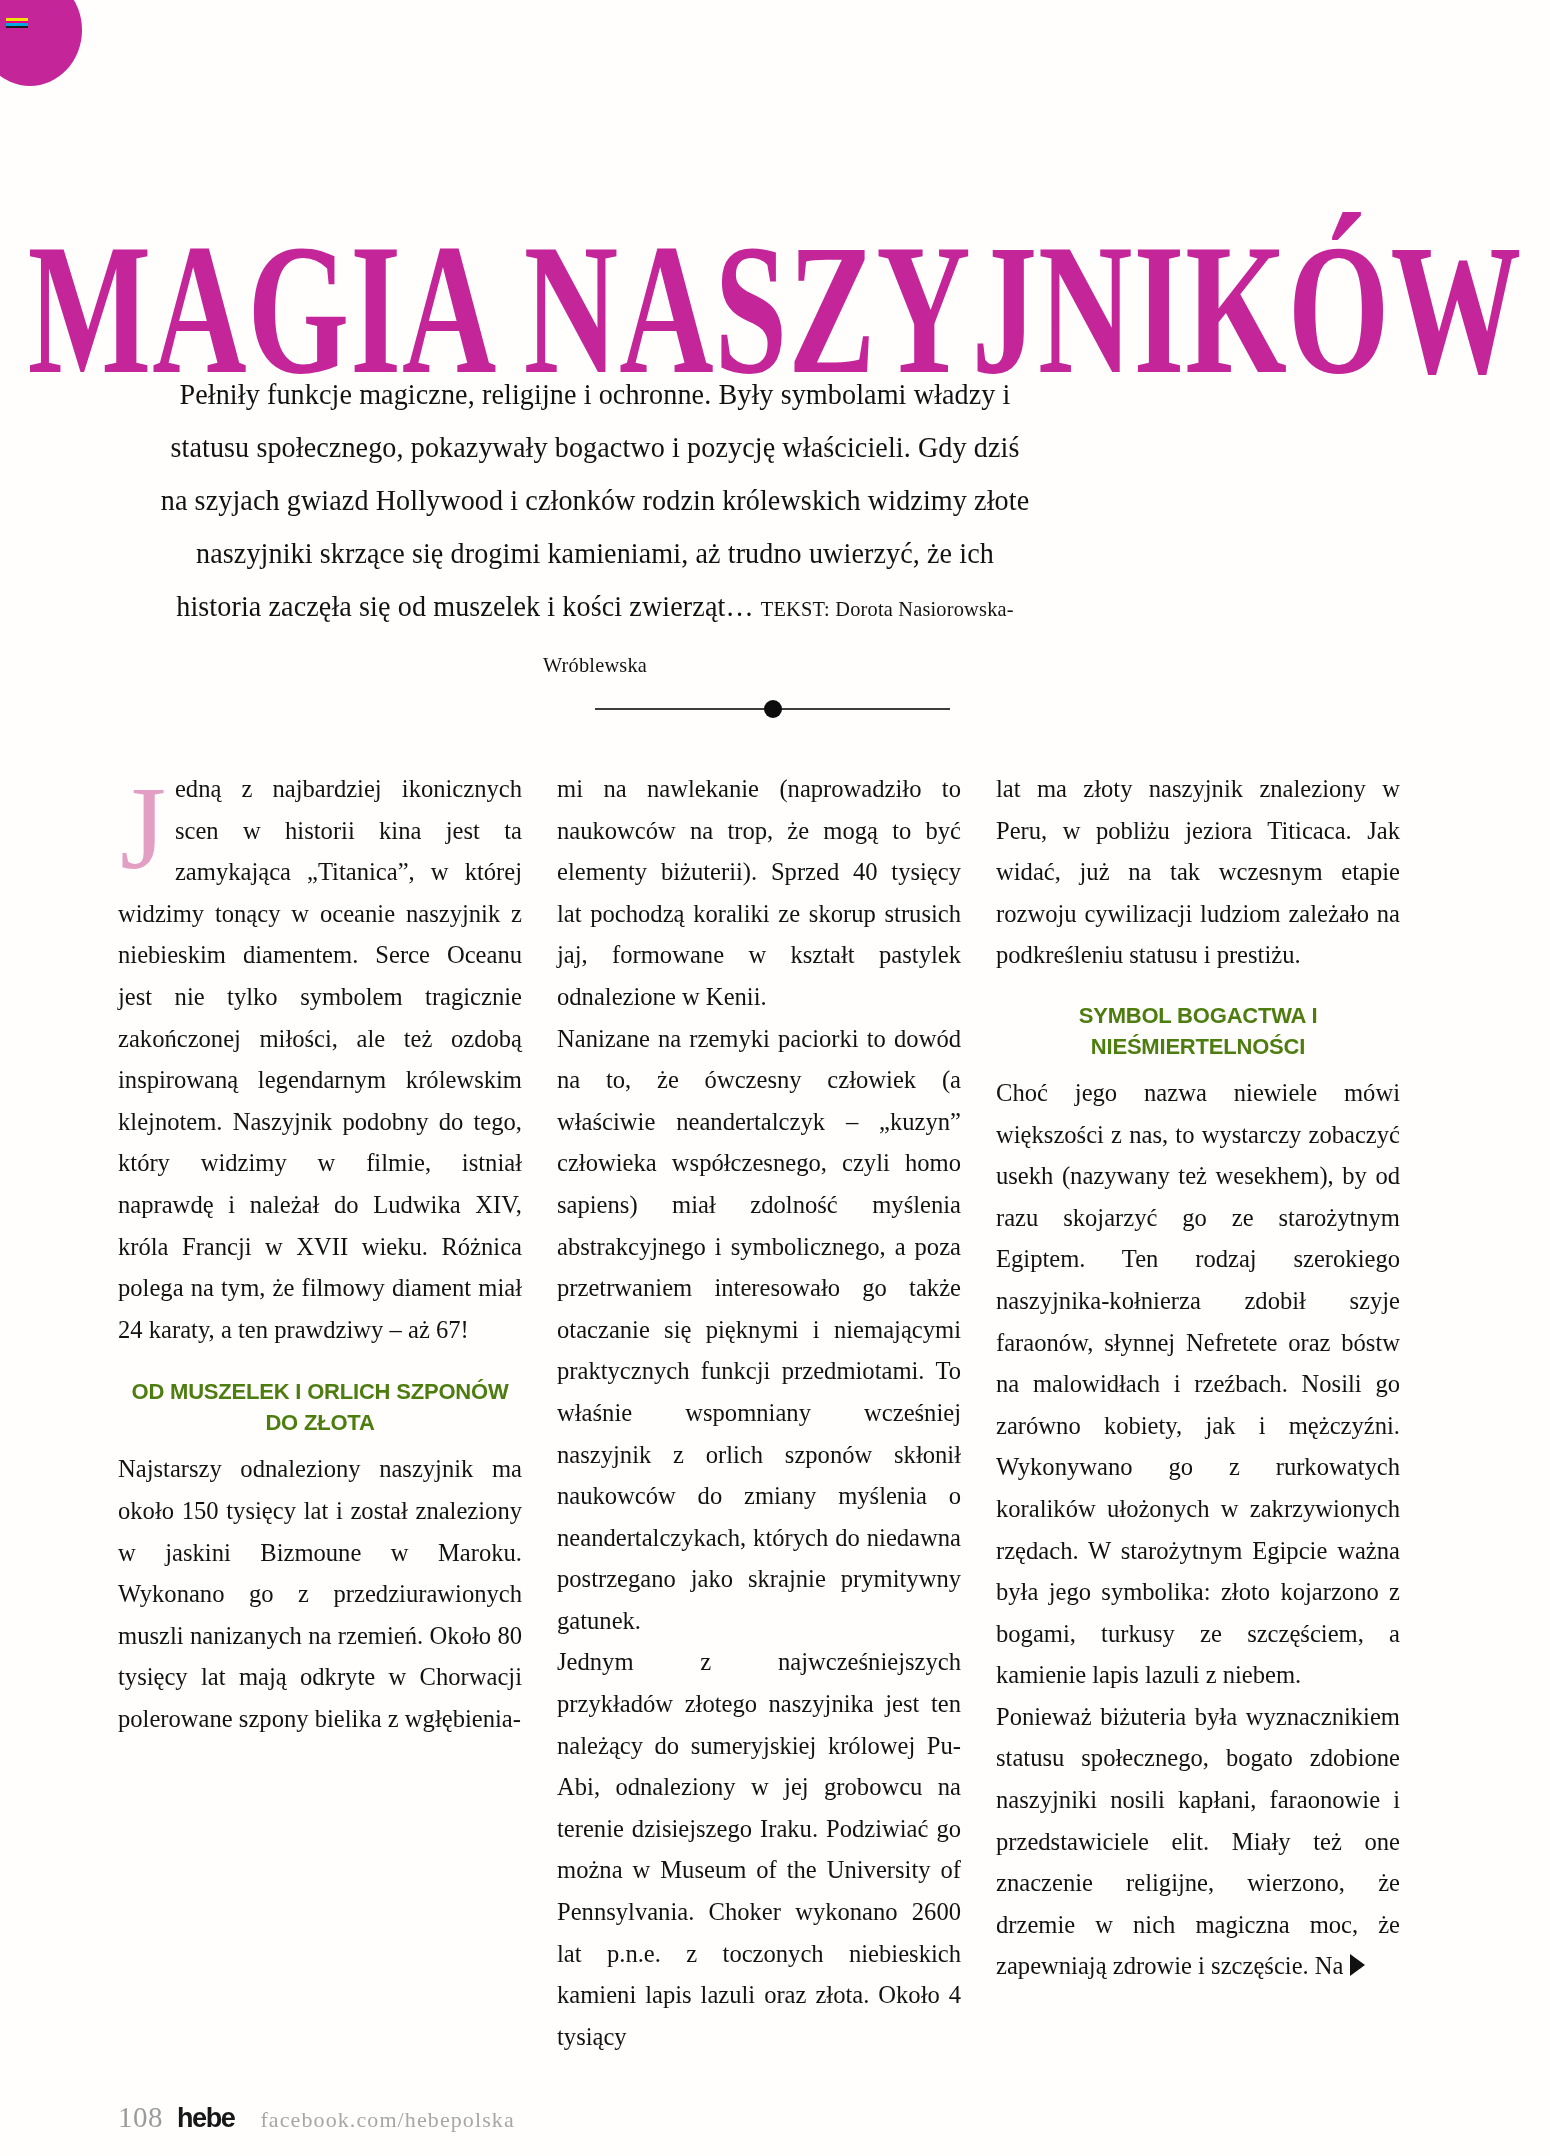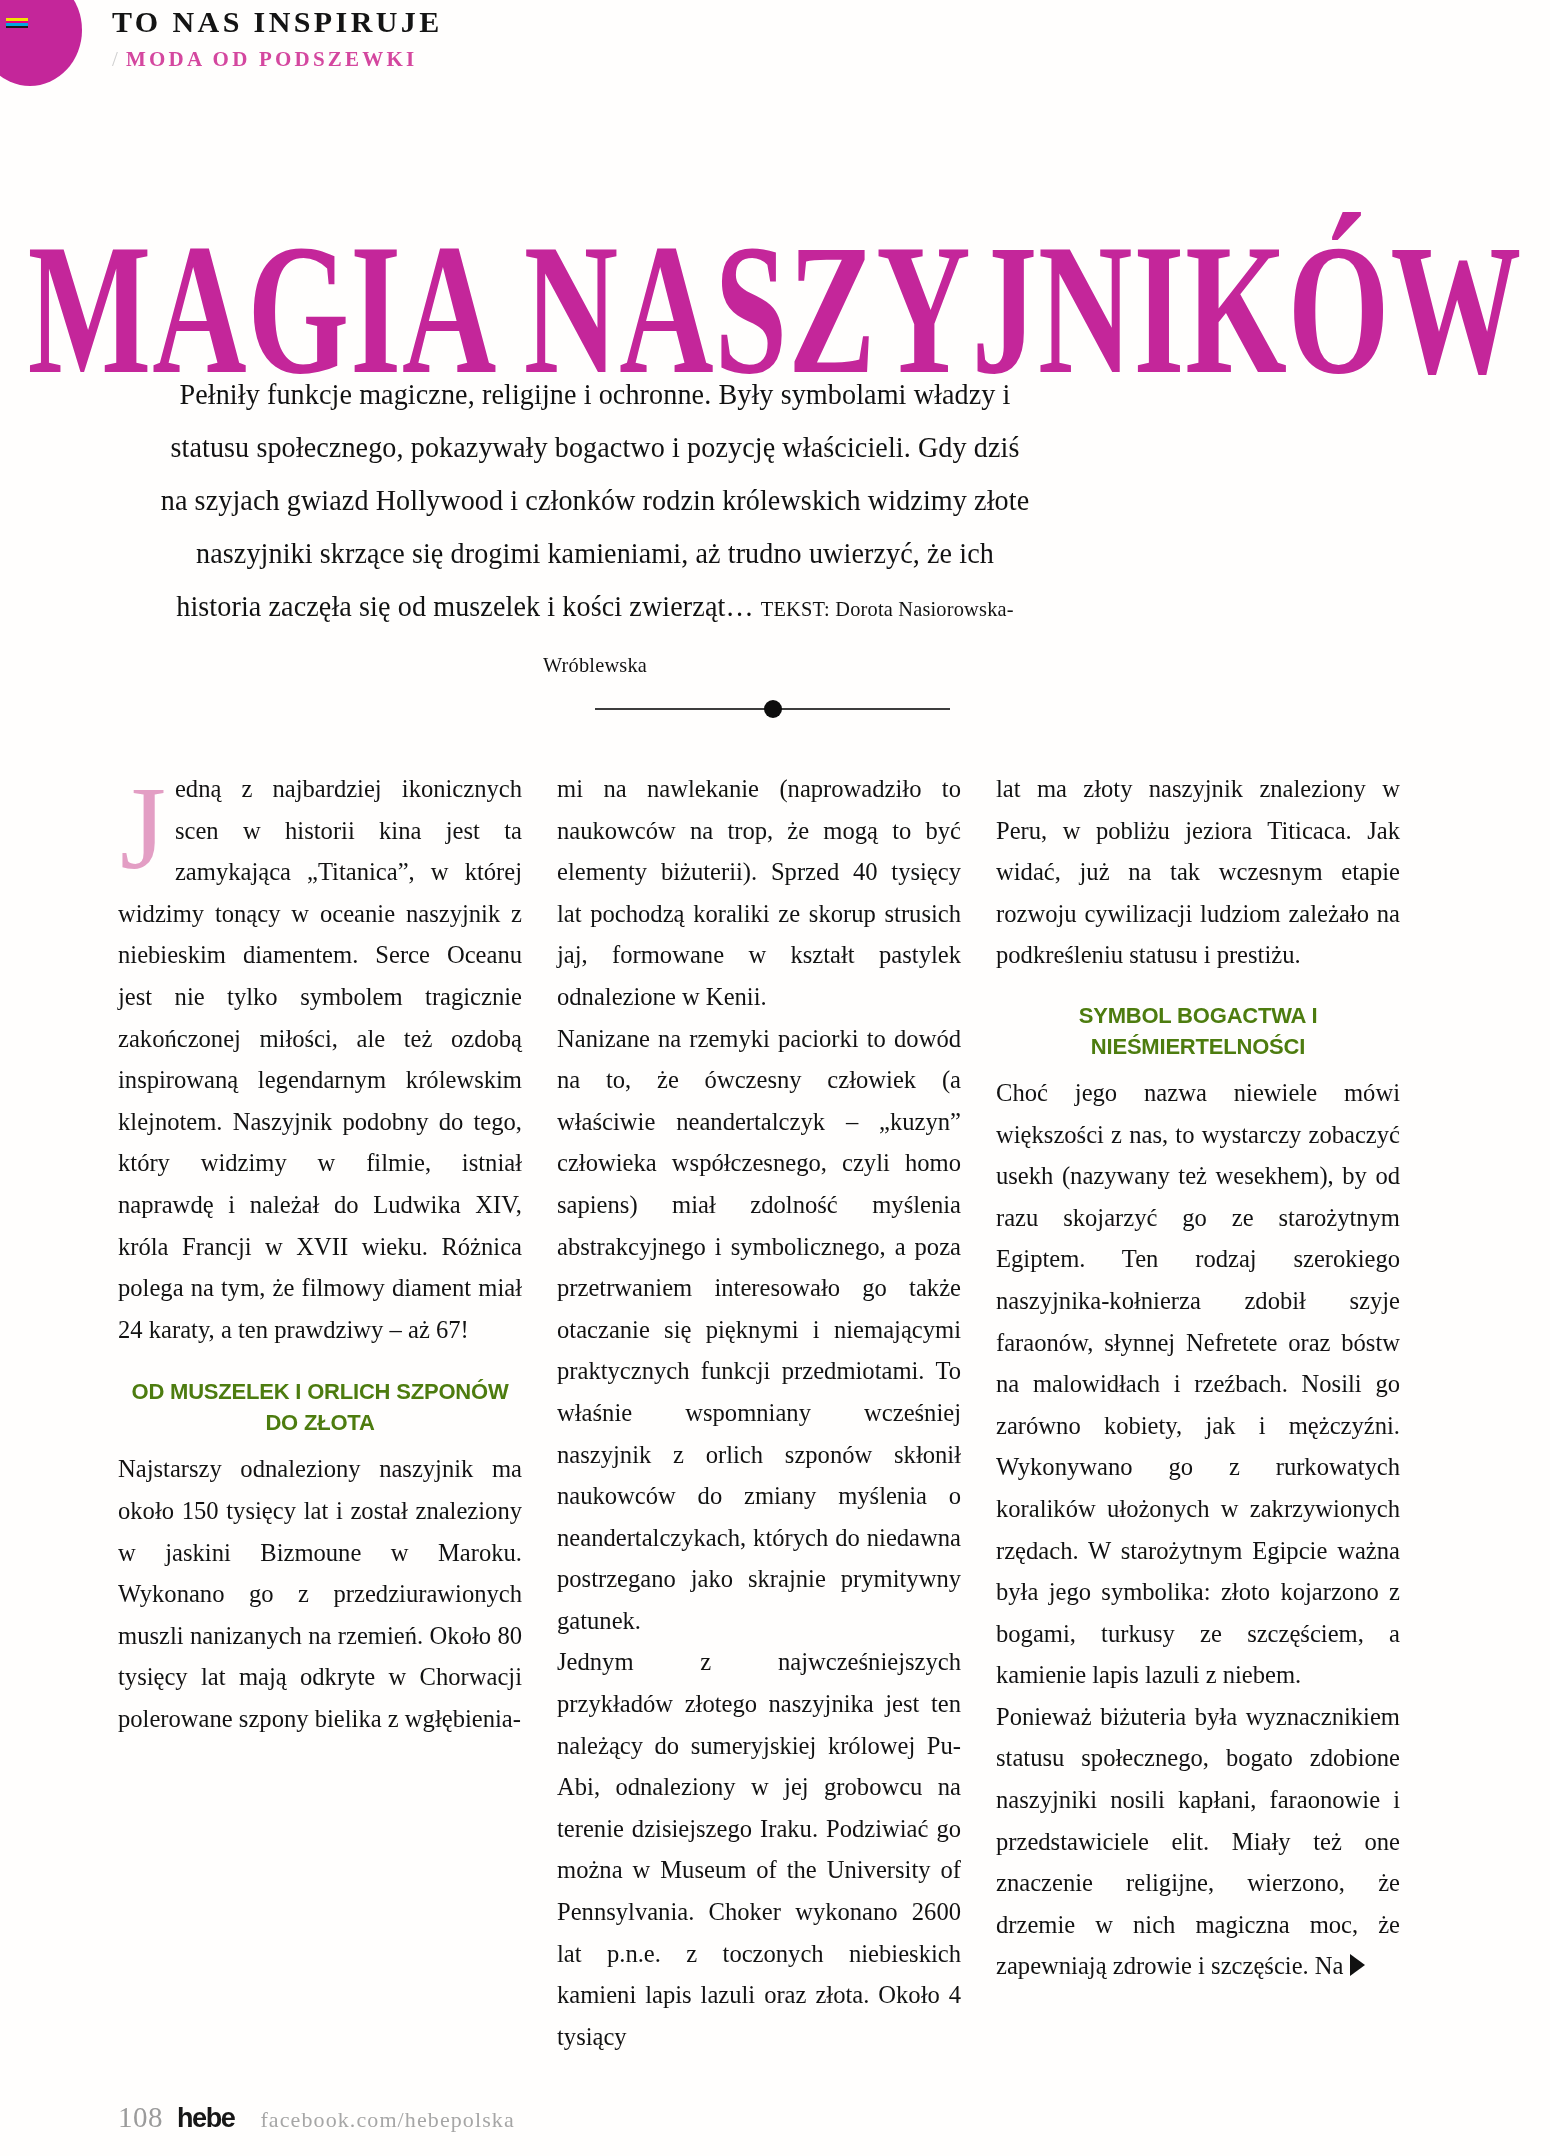--- a/index.html
+++ b/index.html
@@ -231,24 +231,20 @@
 <div class="page">
 
   <div class="bleed-circle"></div>
   <div class="reg-marks">
     <i></i>
       <i></i>
       <i></i>
       <i></i>
   </div>
 
-  <div class="kicker">
-    <div class="kicker-main">TO NAS INSPIRUJE</div>
-    <div class="kicker-sub"><span class="slash">/</span><span>MODA OD PODSZEWKI</span></div>
-  </div>
 
   <h1 class="headline">MAGIA NASZYJNIKÓW</h1>
 
   <div class="lead">
     <span>Pełniły funkcje magiczne, religijne i ochronne. Były symbolami władzy i statusu społecznego, pokazywały bogactwo i pozycję właścicieli. Gdy dziś na szyjach gwiazd Hollywood i członków rodzin królewskich widzimy złote naszyjniki skrzące się drogimi kamieniami, aż trudno uwierzyć, że ich historia zaczęła się od muszelek i kości zwierząt…</span>
     <span class="credit">
       <span class="tekst-label">TEKST:</span>
       <span>Dorota Nasiorowska-Wróblewska</span>
     </span>
   </div>

